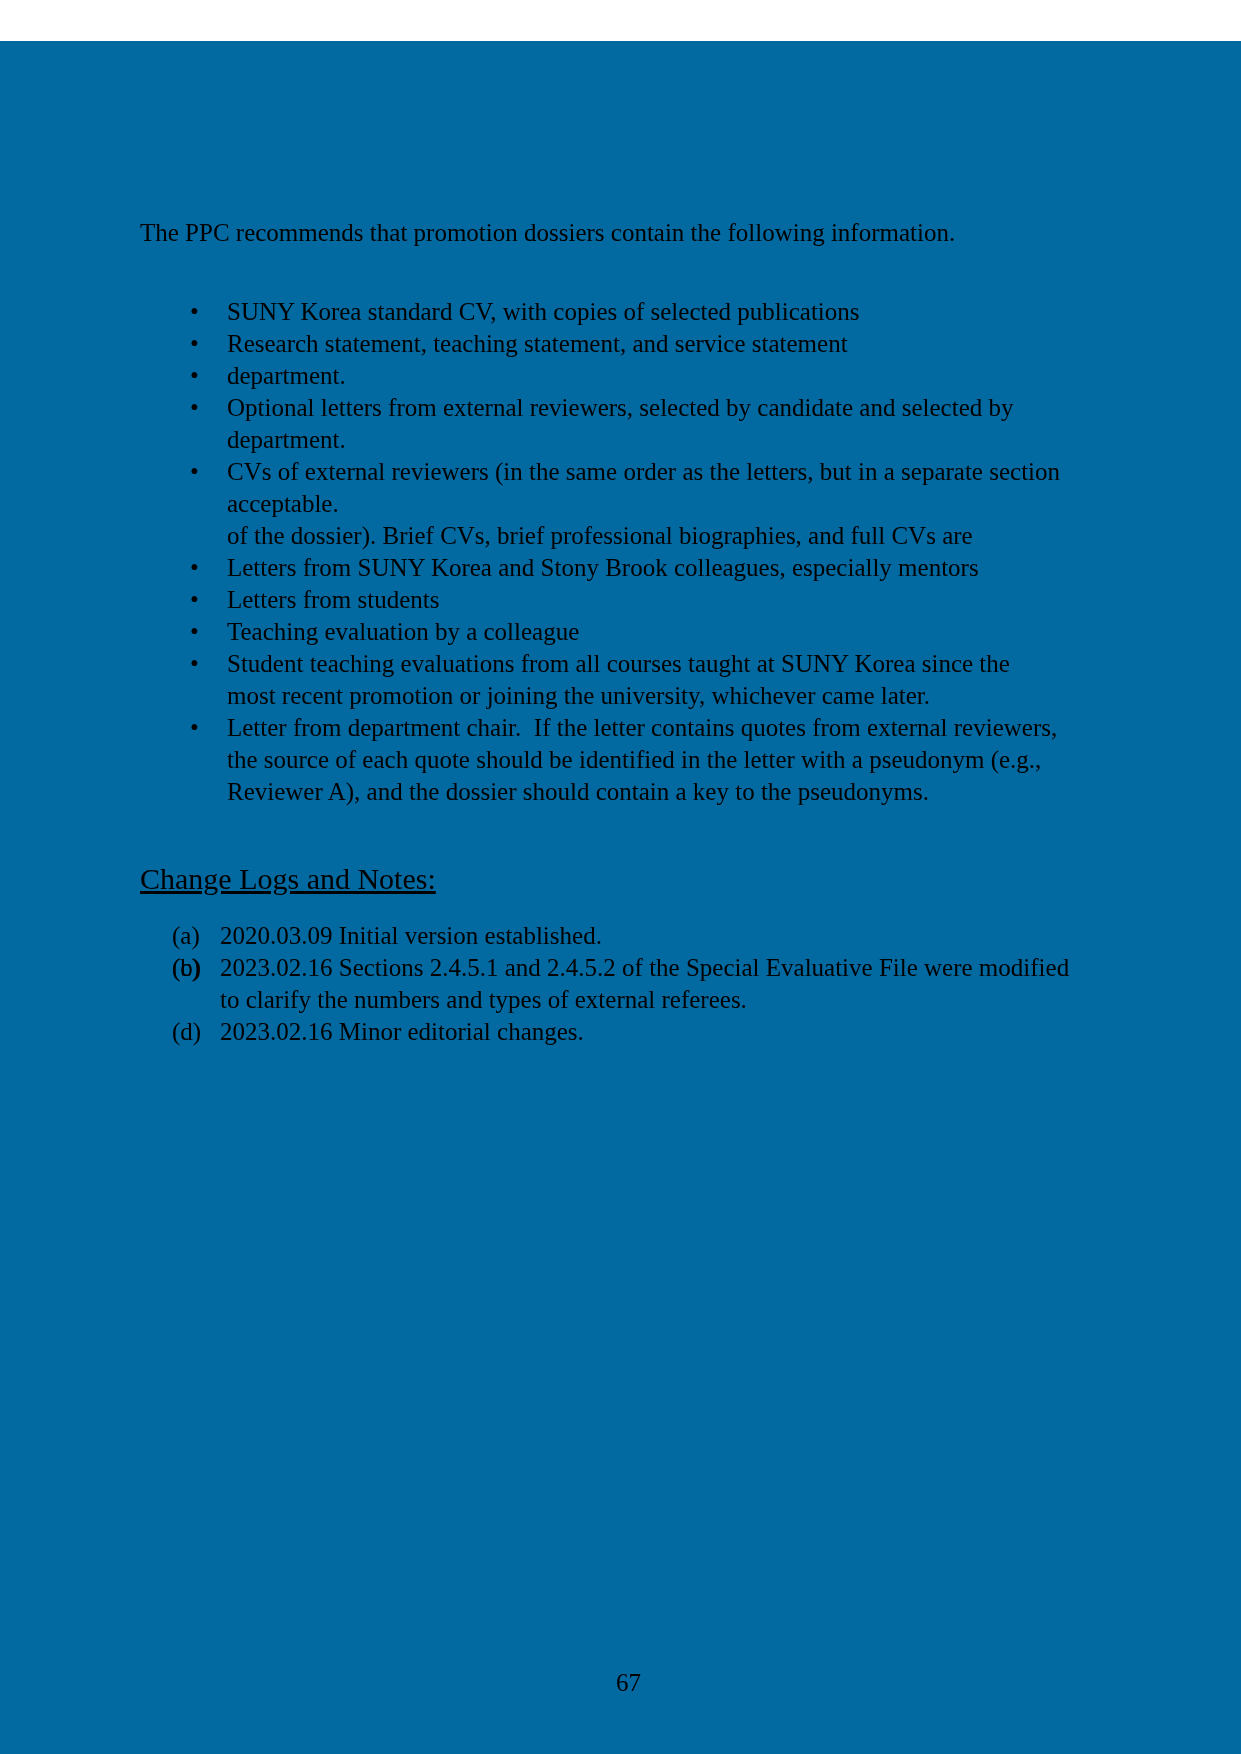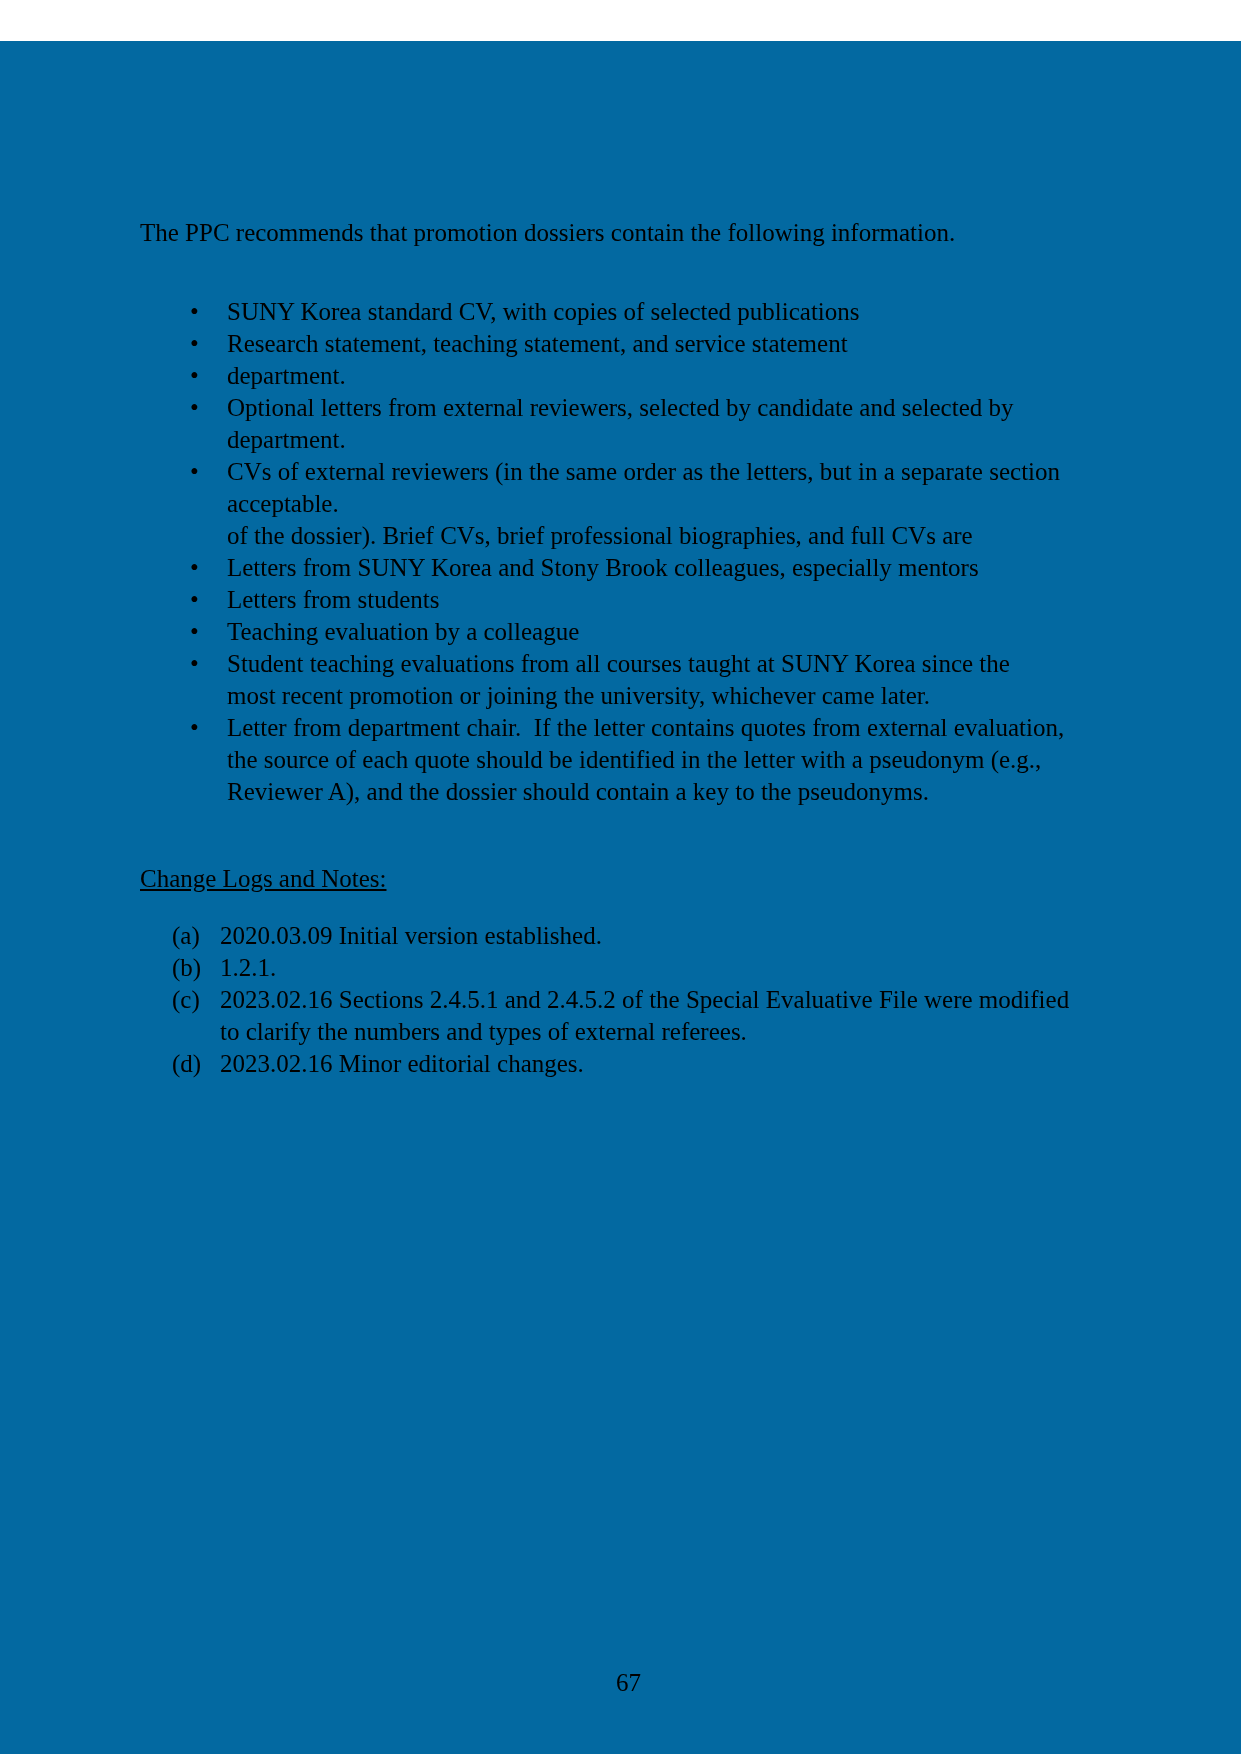--- a/index.html
+++ b/index.html
@@ -35,21 +35,21 @@
     position: relative;
     padding-left: 87px;
   }
   .bullet-marker {
     position: absolute;
     left: 50px;
     top: 0;
   }
   .section-heading {
     margin: 55px 0 0 0;
-    font-size: 25px;
+    font-size: 30px;
     font-weight: normal;
     text-decoration: underline;
     line-height: 32px;
   }
   .change-list {
     margin-top: 25px;
   }
   .change-item {
     position: relative;
     padding-left: 80px;
@@ -114,36 +114,35 @@
           <span class="bullet-marker">•</span>
           <div class="line">Teaching evaluation by a colleague</div>
         </div>
         <div class="bullet-item">
           <span class="bullet-marker">•</span>
           <div class="line">Student teaching evaluations from all courses taught at SUNY Korea since the</div>
           <div class="line">most recent promotion or joining the university, whichever came later.</div>
         </div>
         <div class="bullet-item">
           <span class="bullet-marker">•</span>
-          <div class="line">Letter from department chair.  If the letter contains quotes from external evaluation,</div>
+          <div class="line">Letter from department chair.  If the letter contains quotes from external reviewers,</div>
           <div class="line">the source of each quote should be identified in the letter with a pseudonym (e.g.,</div>
           <div class="line">Reviewer A), and the dossier should contain a key to the pseudonyms.</div>
         </div>
       </div>
 
     <h2 class="section-heading">Change Logs and Notes:</h2>
 
     <div class="change-list">
         <div class="change-item">
           <span class="change-label">(a)</span>
           <div class="line">2020.03.09 Initial version established.</div>
         </div>
         <div class="change-item">
           <span class="change-label">(b)</span>
-          <div class="line">1.2.1.</div>
         </div>
         <div class="change-item">
           <span class="change-label">(c)</span>
           <div class="line">2023.02.16 Sections 2.4.5.1 and 2.4.5.2 of the Special Evaluative File were modified</div>
           <div class="line">to clarify the numbers and types of external referees.</div>
         </div>
         <div class="change-item">
           <span class="change-label">(d)</span>
           <div class="line">2023.02.16 Minor editorial changes.</div>
         </div>

